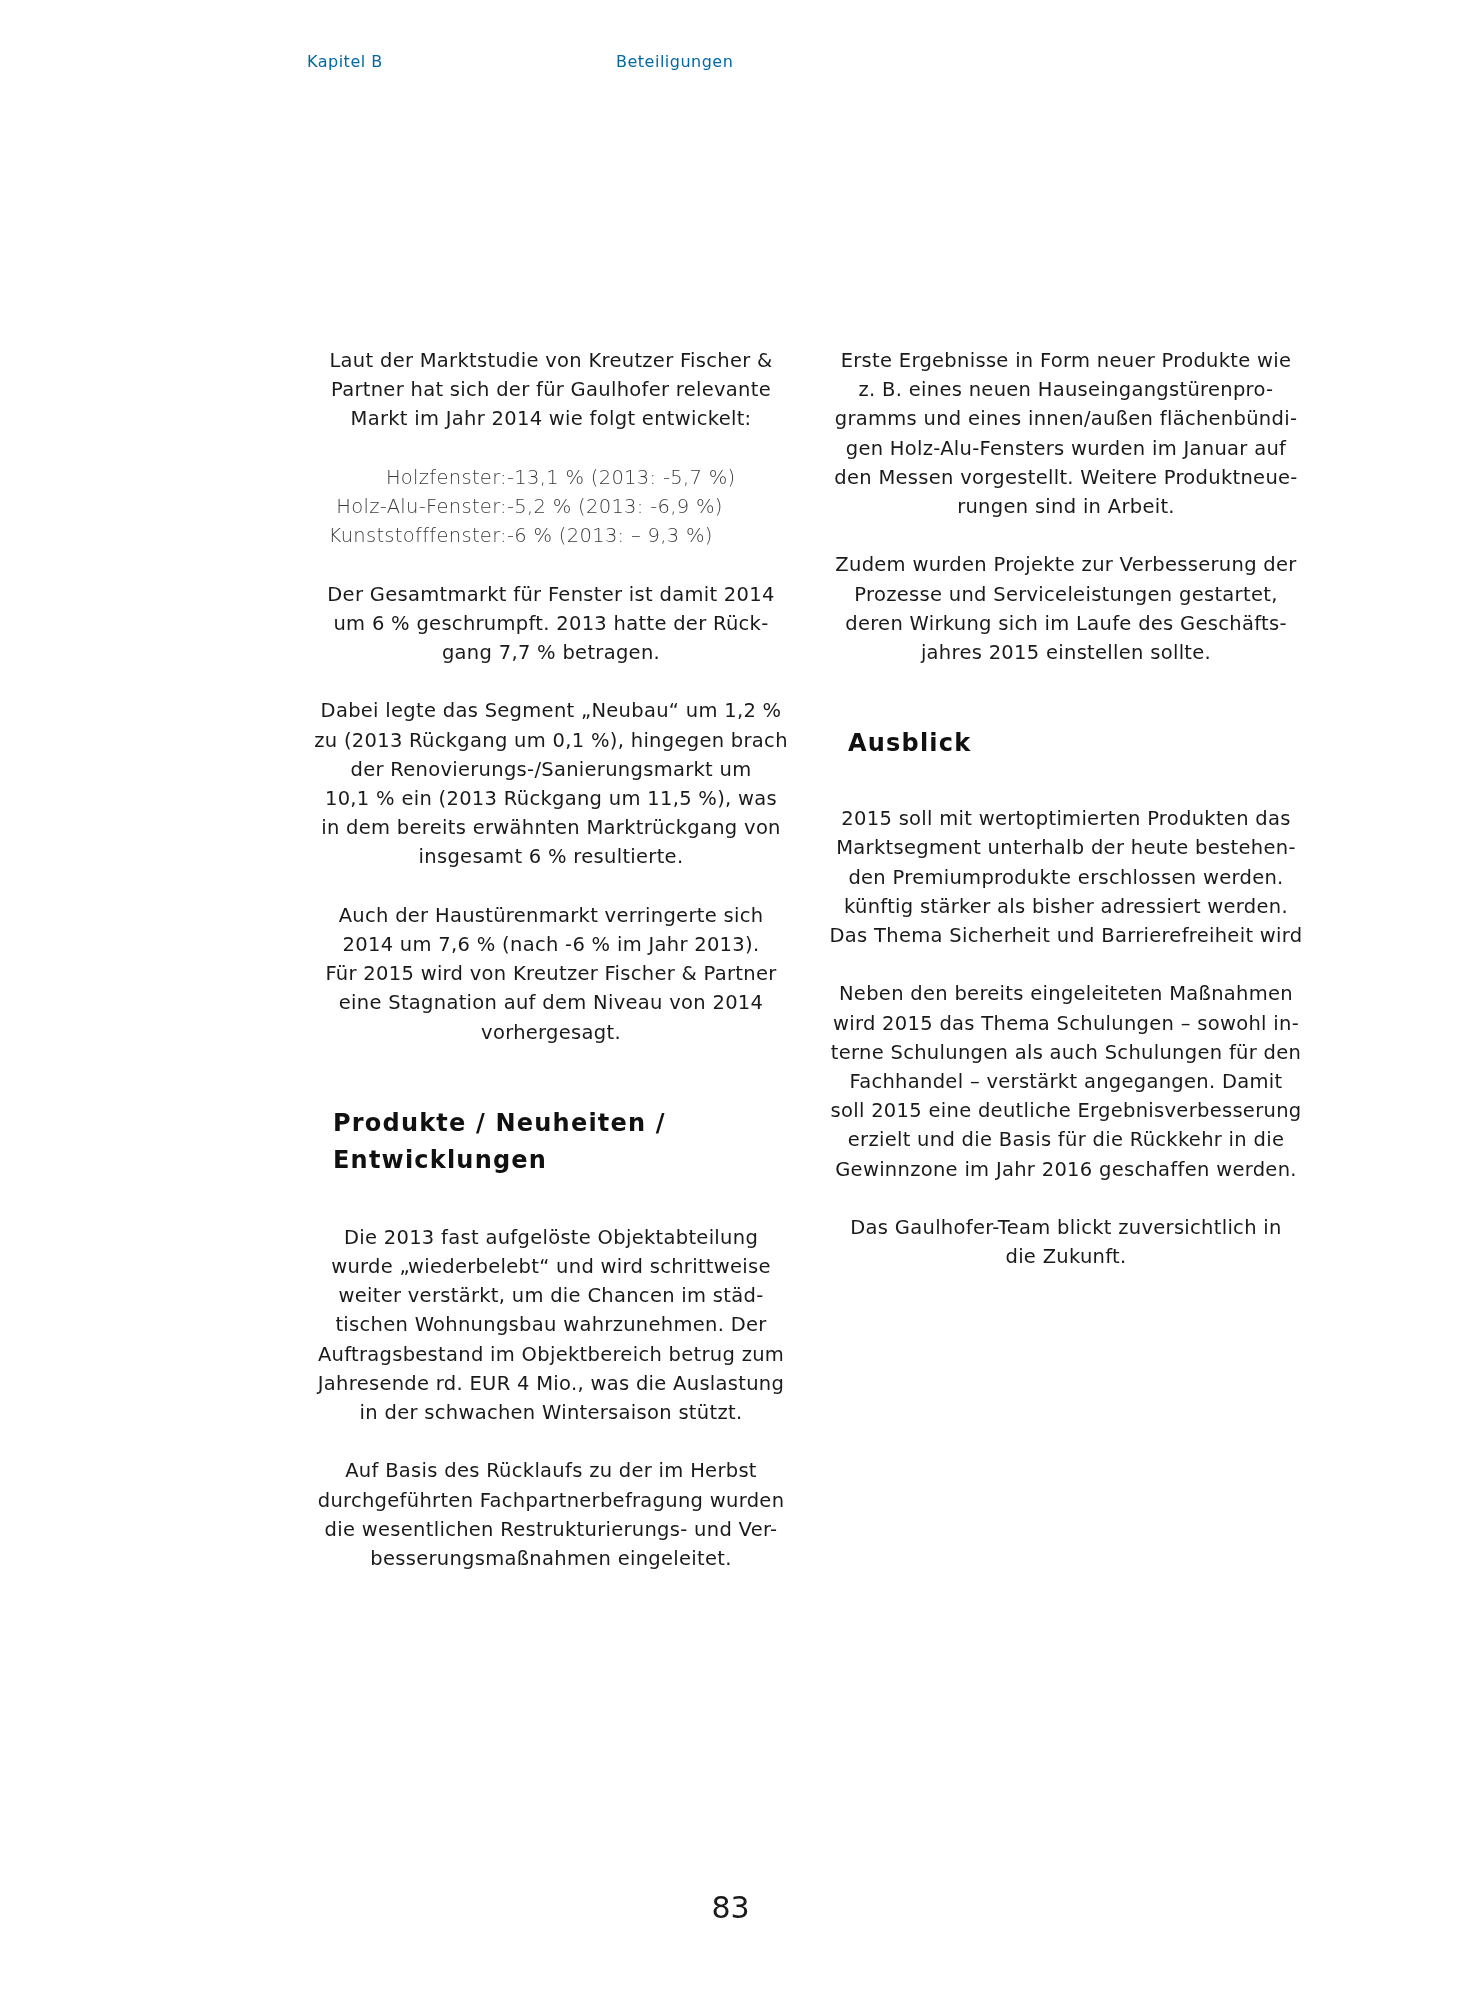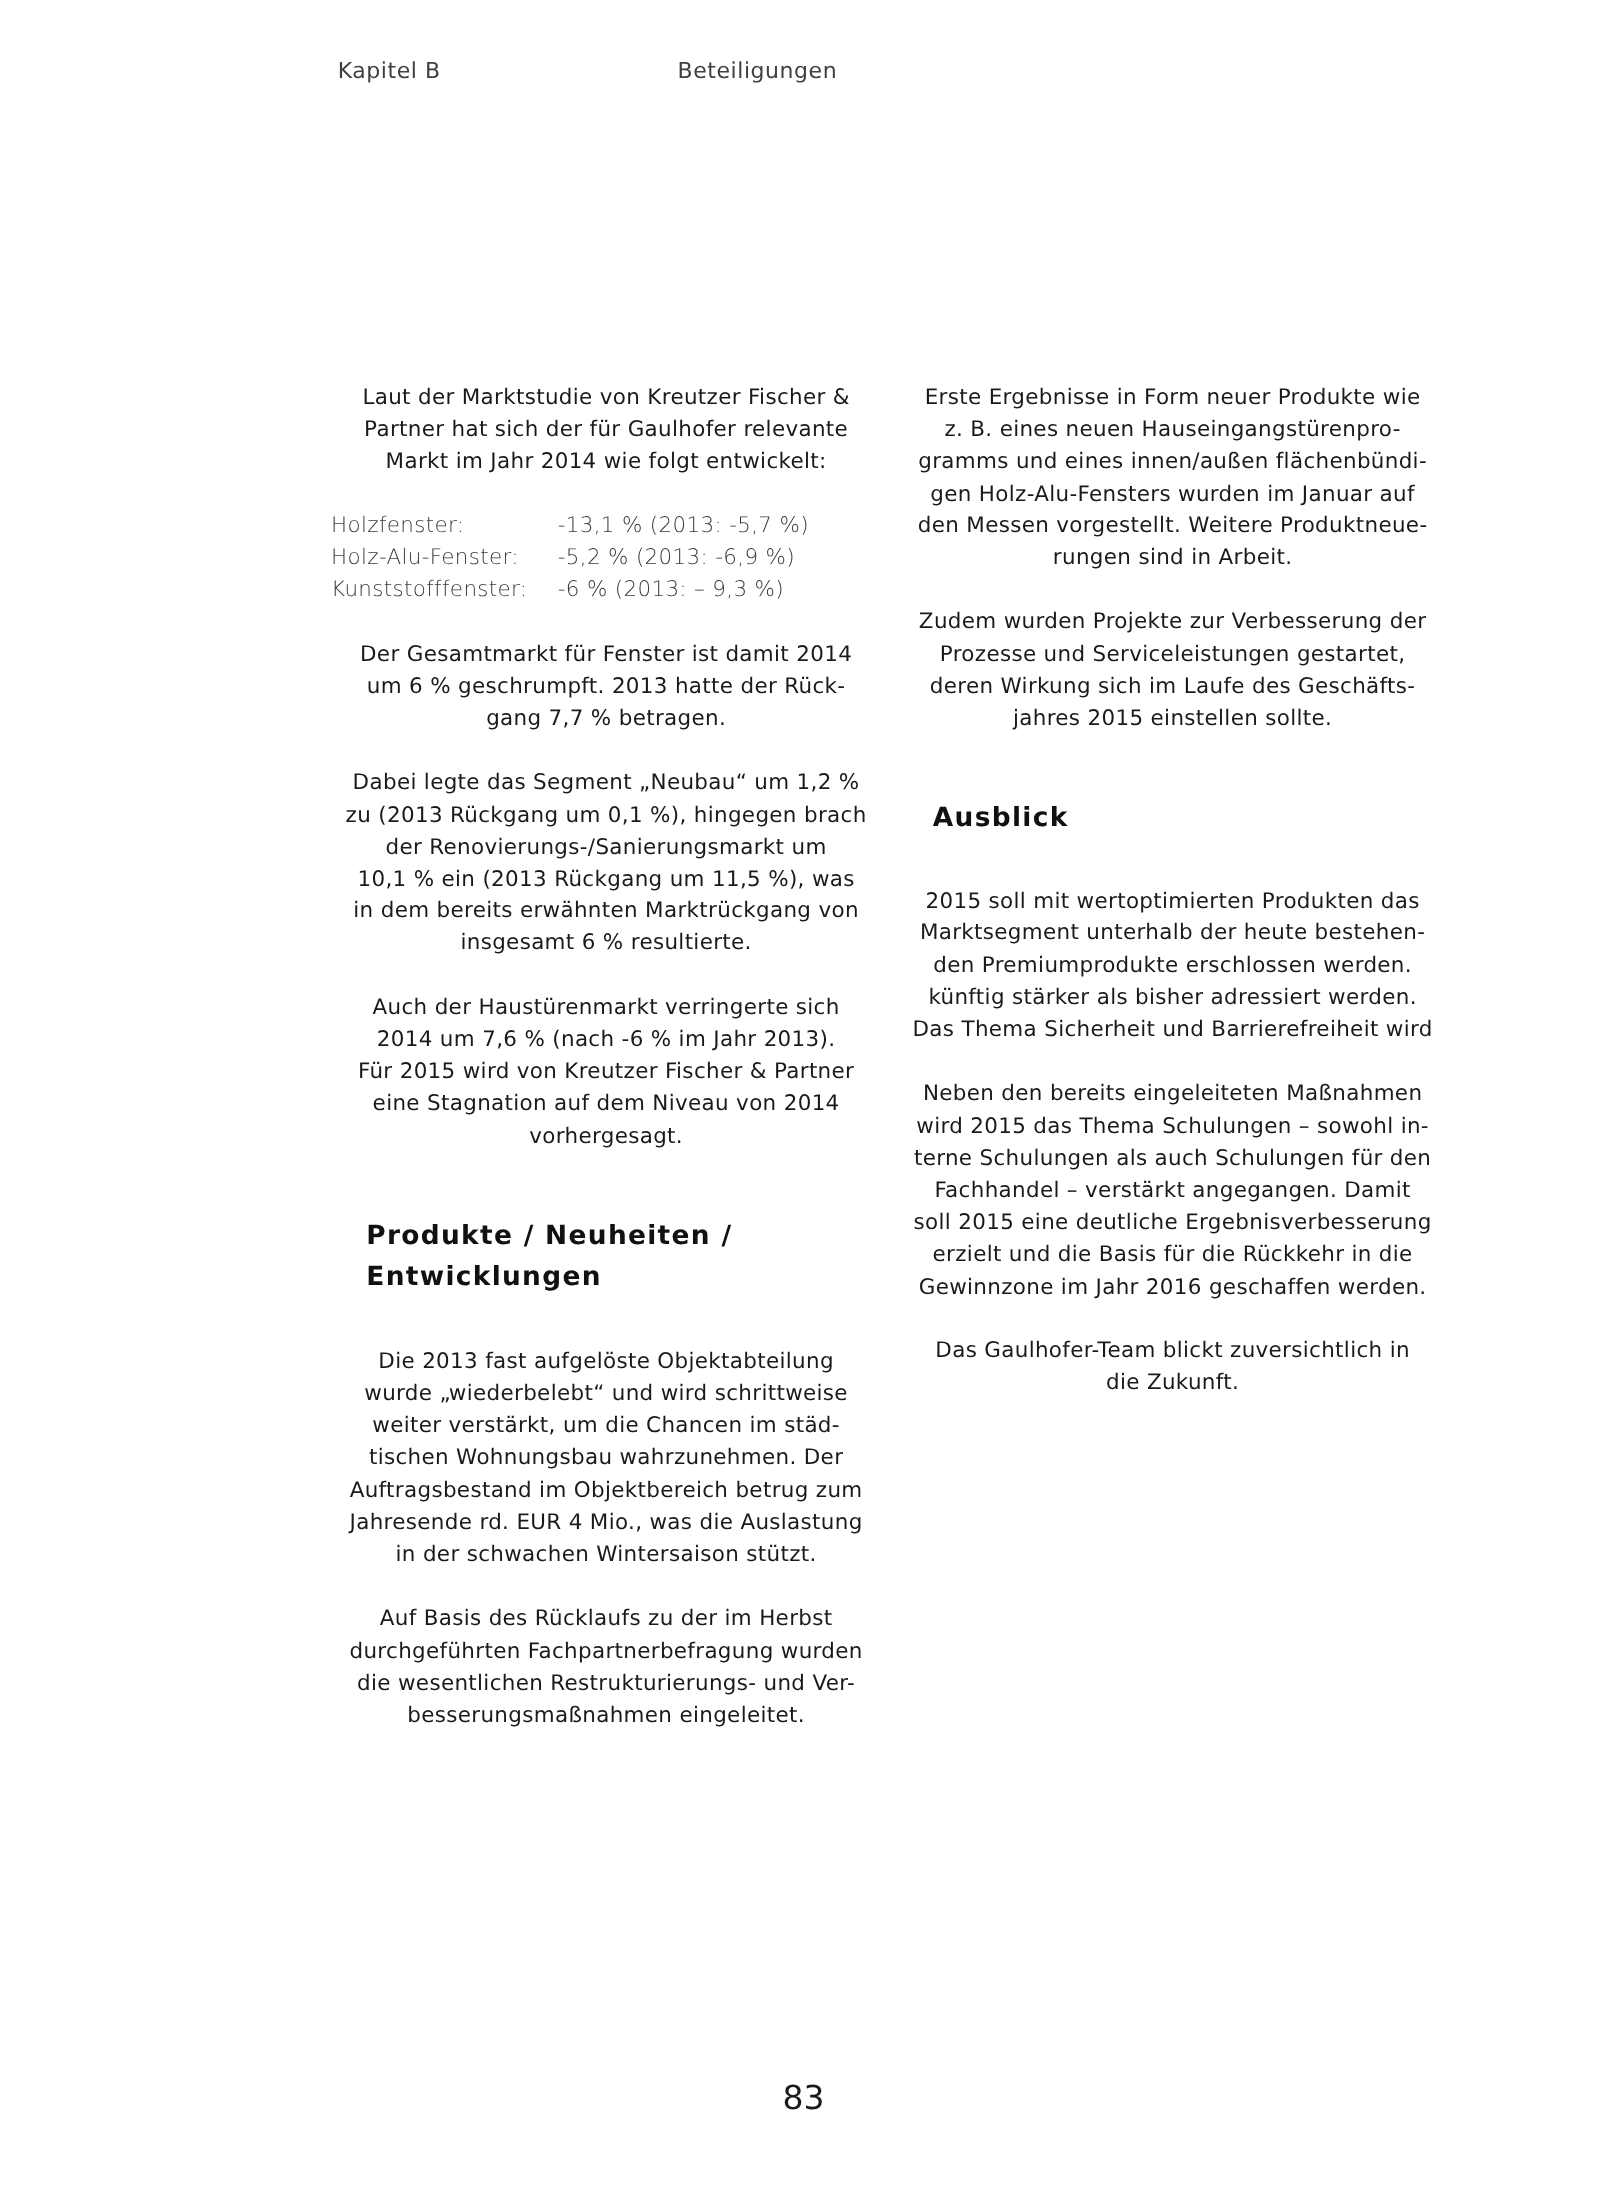--- a/index.html
+++ b/index.html
@@ -7,23 +7,23 @@
       width: 1461px;
       height: 2000px;
       position: relative;
       overflow: hidden;
       font-family: "DejaVu Sans", sans-serif;
       color: #1a1a1a;
     }
     .running-head {
       position: absolute;
       top: 52px;
-      font-size: 20px;
+      font-size: 16px;
       letter-spacing: 0.5px;
-      color: #404040;
+      color: #0369a1;
     }
     #head-left { left: 307px; }
     #head-right { left: 616px; }
 
     .col {
       position: absolute;
       top: 346px;
       font-size: 19.5px;
       line-height: 29.2px;
       letter-spacing: 0.3px;
@@ -34,21 +34,21 @@
     .kicker {
       font-weight: bold;
       font-size: 16.5px;
       letter-spacing: 2px;
       line-height: 29.2px;
       margin: 0;
     }
     p { margin: 0 0 29.2px 0; text-align: center; }
     .line { display: block; white-space: nowrap; }
 
-    .figures { margin: 0 0 29.2px 0; color: #3a3a3a; font-weight: 300; }
+    .figures { margin: 0 0 29.2px 0; color: #3a3a3a; font-weight: 300; text-align: right; }
     .fig-row { display: flex; white-space: nowrap; }
     .fig-label { width: 206px; flex: none; }
     .fig-value { flex: none; }
 
     h2 {
       font-size: 24px;
       font-weight: bold;
       letter-spacing: 1.2px;
       line-height: 37px;
       margin: 0;

